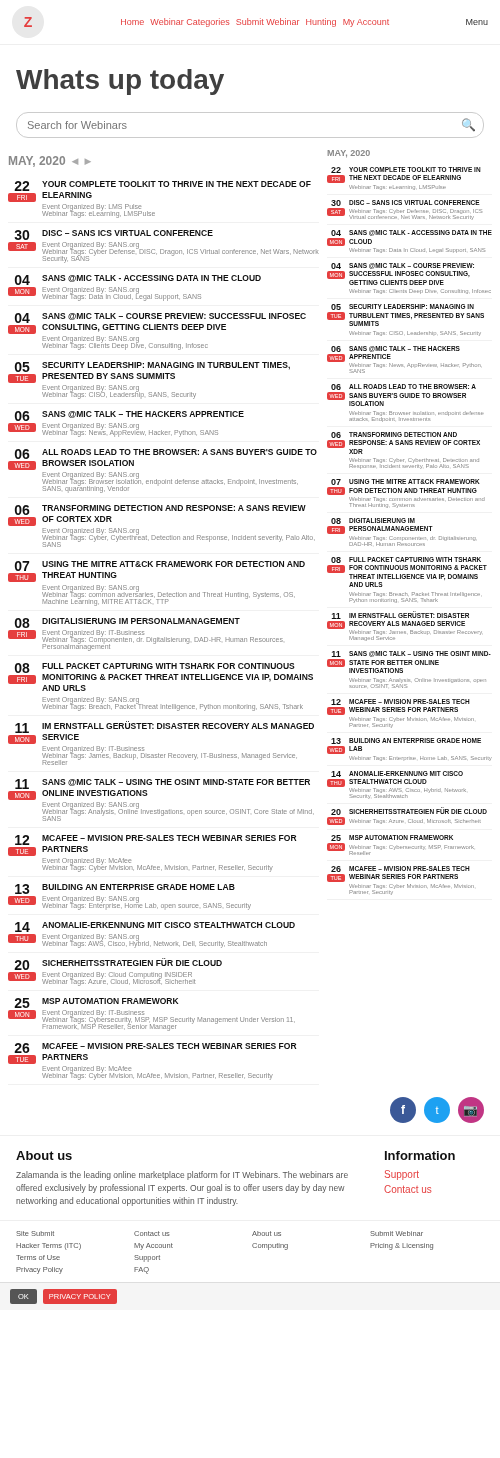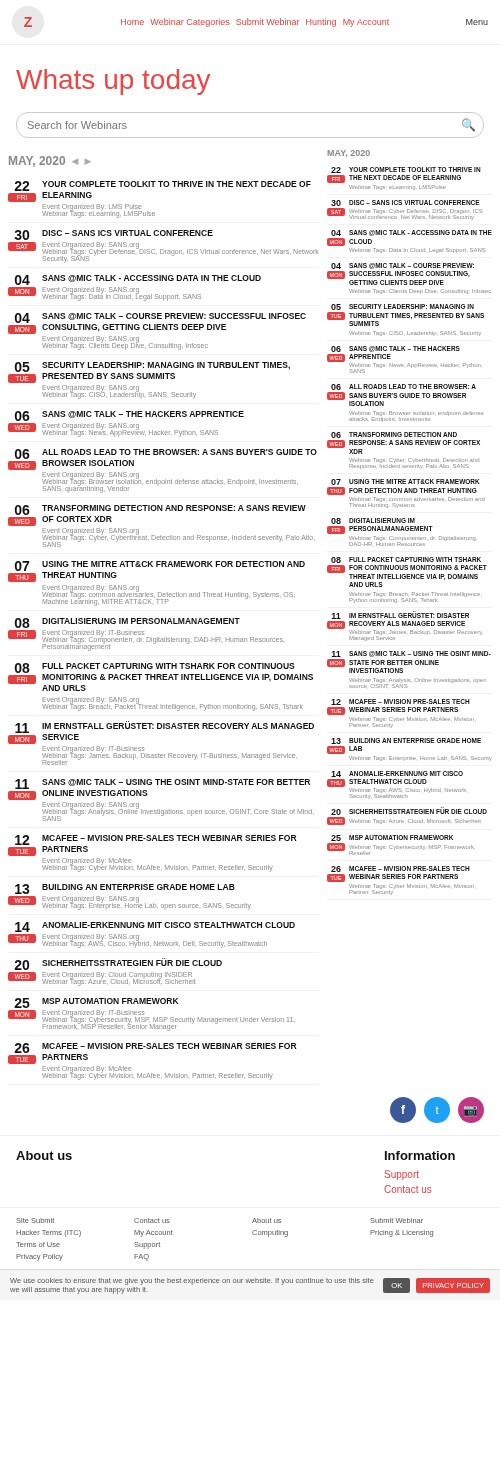--- a/index.html
+++ b/index.html
@@ -17,21 +17,21 @@
     <a href="#" style="font-size:9px;color:#e53e3e;text-decoration:none;">Home</a>
     <a href="#" style="font-size:9px;color:#e53e3e;text-decoration:none;">Webinar Categories</a>
     <a href="#" style="font-size:9px;color:#e53e3e;text-decoration:none;">Submit Webinar</a>
     <a href="#" style="font-size:9px;color:#e53e3e;text-decoration:none;">Hunting</a>
     <a href="#" style="font-size:9px;color:#e53e3e;text-decoration:none;">My Account</a>
   </nav>
   <div style="font-size:9px;color:#333;cursor:pointer;">Menu</div>
 </header>
 
 <section style="padding:20px 16px 10px;">
-  <h1 style="font-size:28px;font-weight:400;color:#ef4444;line-height:1.1;">Whats up today</h1>
+  <h1 style="font-size:28px;font-weight:700;color:#404040;line-height:1.1;">Whats up today</h1>
 </section>
 
 <div style="padding:6px 16px 10px;">
   <div style="position:relative;">
     <input type="text" style="width: 100%; padding: 6px 30px 6px 10px; border: 1px solid rgb(204, 204, 204); border-radius: 12px; font-size: 11px;" placeholder="Search for Webinars">
     <span style="position:absolute;right:8px;top:50%;transform:translateY(-50%);font-size:12px;color:#999;">🔍</span>
   </div>
 </div>
 
 <div style="display:flex;padding:0 8px;gap:8px;">
@@ -456,20 +456,21 @@
 
 <div style="display:flex;justify-content:flex-end;padding:12px 16px;gap:8px;">
   <div style="width:26px;height:26px;border-radius:50%;background:#3b5998;display:flex;align-items:center;justify-content:center;color:#fff;font-size:12px;font-weight:bold;cursor:pointer;">f</div>
   <div style="width:26px;height:26px;border-radius:50%;background:#1da1f2;display:flex;align-items:center;justify-content:center;color:#fff;font-size:11px;cursor:pointer;">t</div>
   <div style="width:26px;height:26px;border-radius:50%;background:#c13584;display:flex;align-items:center;justify-content:center;color:#fff;font-size:12px;cursor:pointer;">📷</div>
 </div>
 
 <div style="display:flex;padding:12px 16px;gap:20px;border-top:1px solid #eee;">
   <div style="flex:1;">
     <div style="font-size:13px;font-weight:bold;color:#111;margin-bottom:6px;">About us</div>
+    <div style="font-size:8.5px;color:#555;line-height:1.5;">Zalamanda is the leading online marketplace platform for IT Webinars. The webinars are offered exclusively by professional IT experts. Our goal is to offer users day by day new networking and educational opportunities within IT industry.</div>
   </div>
   <div style="width:100px;flex-shrink:0;">
     <div style="font-size:13px;font-weight:bold;color:#111;margin-bottom:6px;">Information</div>
     <div>
       <a href="#" style="display:block;font-size:10px;color:#e53e3e;text-decoration:none;margin-bottom:4px;">Support</a>
       <a href="#" style="display:block;font-size:10px;color:#e53e3e;text-decoration:none;">Contact us</a>
     </div>
   </div>
 </div>
 
@@ -490,16 +491,15 @@
     <a href="#" style="display:block;font-size:7.5px;color:#555;text-decoration:none;margin-bottom:3px;">About us</a>
     <a href="#" style="display:block;font-size:7.5px;color:#555;text-decoration:none;">Computing</a>
   </div>
   <div style="flex:1;">
     <a href="#" style="display:block;font-size:7.5px;color:#555;text-decoration:none;margin-bottom:3px;">Submit Webinar</a>
     <a href="#" style="display:block;font-size:7.5px;color:#555;text-decoration:none;">Pricing &amp; Licensing</a>
   </div>
 </div>
 
 <div style="background:#f5f5f5;padding:6px 10px;font-size:7.5px;color:#555;display:flex;align-items:center;gap:6px;border-top:1px solid #ddd;">
-  <span style="flex:1;">We use cookies to ensure that we give you the best experience on our website. If you continue to use this site we will assume that you are happy with it.</span>
   <button style="background:#555;color:#fff;padding:3px 8px;border:none;border-radius:2px;font-size:7.5px;cursor:pointer;">OK</button>
   <button style="background:#e53e3e;color:#fff;padding:3px 6px;border:none;border-radius:2px;font-size:7.5px;cursor:pointer;white-space:nowrap;">PRIVACY POLICY</button>
 </div>
 
 </body></html>

